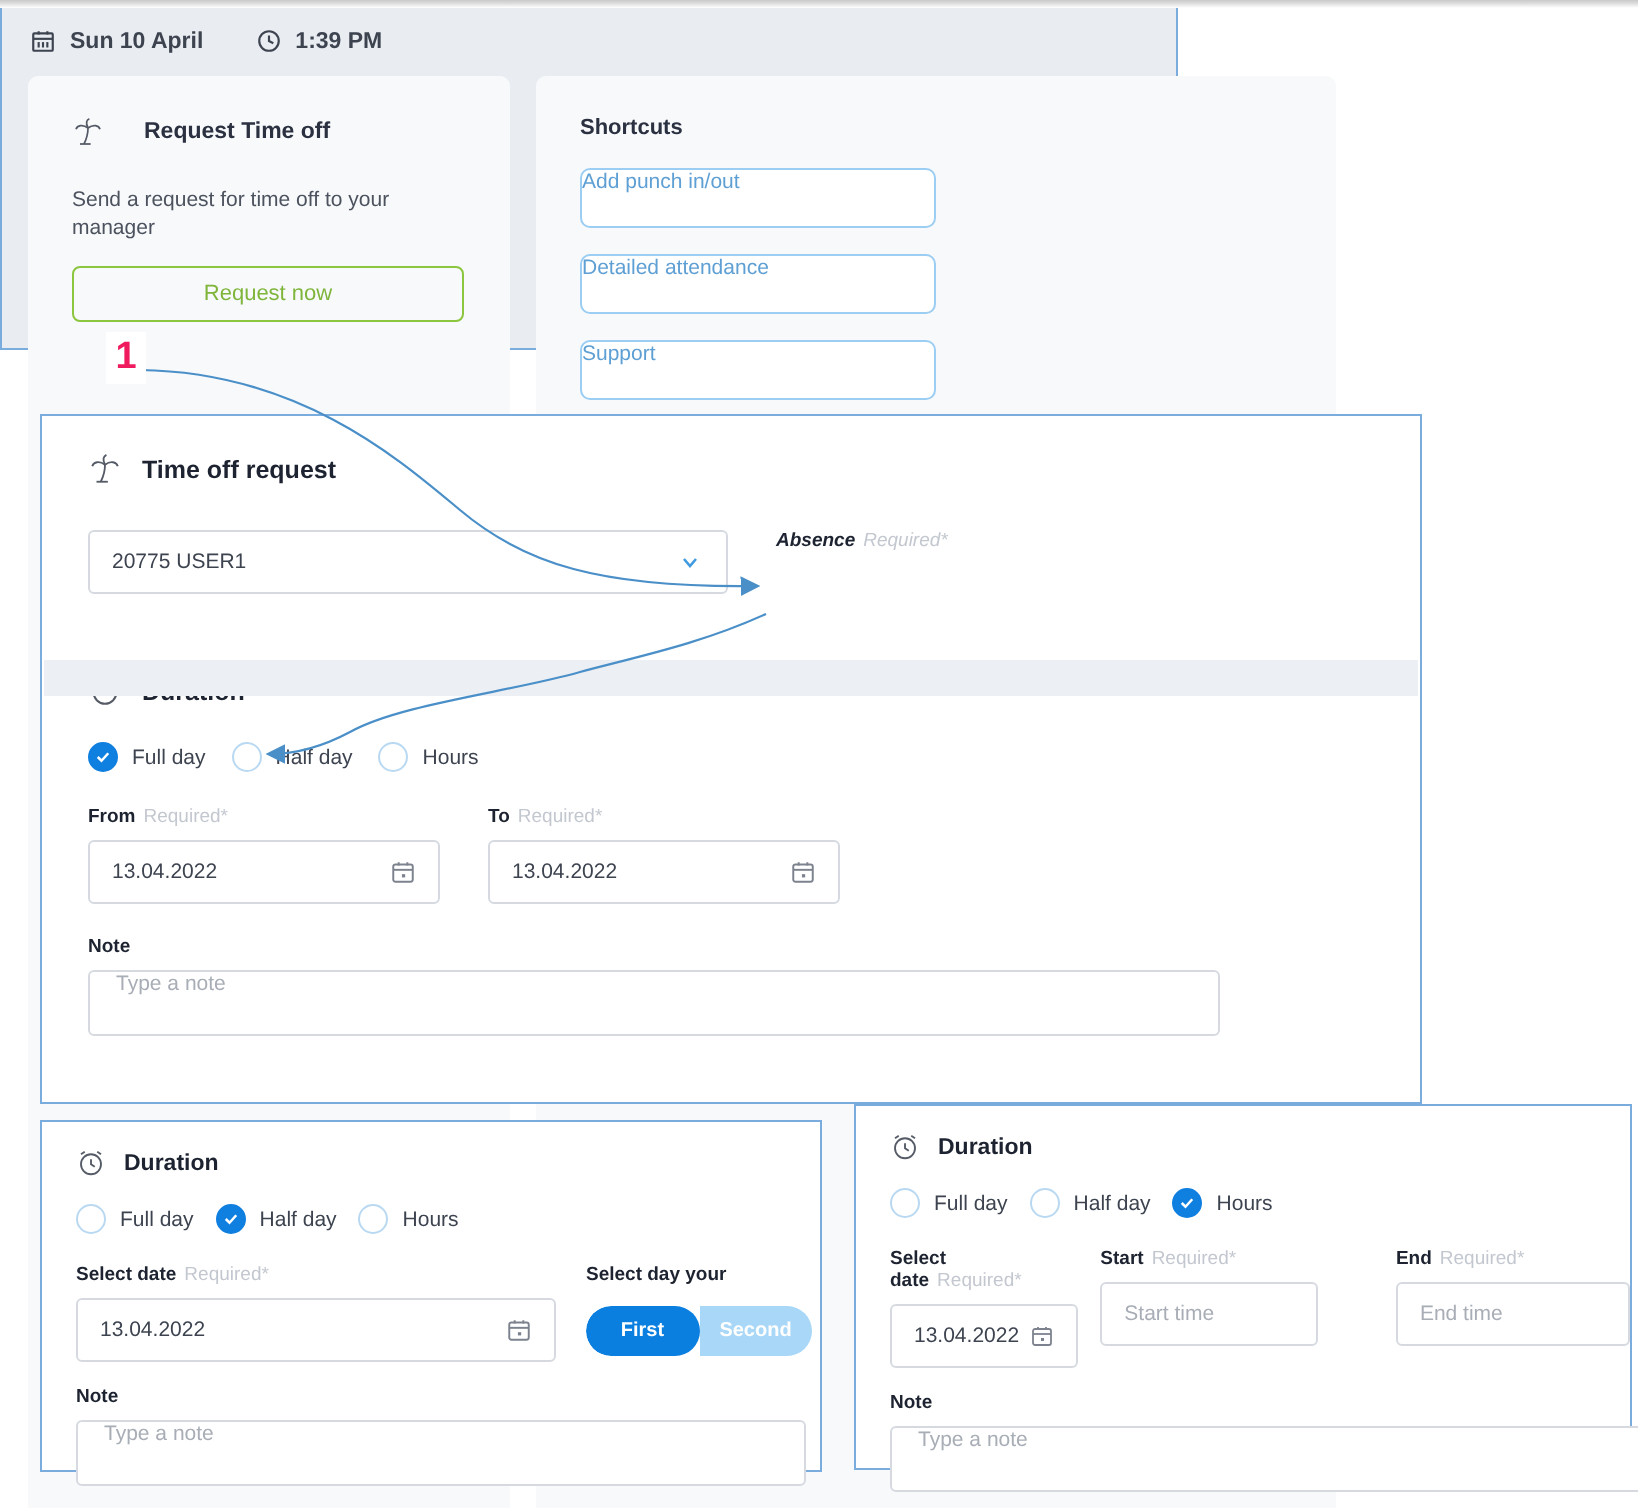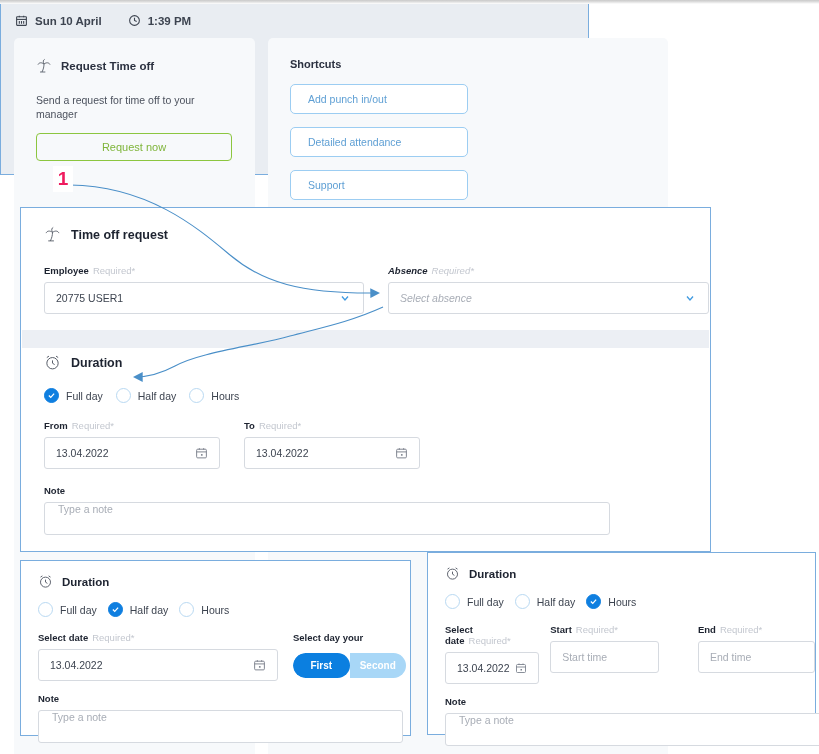--- a/index.html
+++ b/index.html
@@ -45,21 +45,21 @@
     display: flex; gap: 13px;
   }
   .card {
     background: #f7f9fb;
     border-radius: 5px 5px 0 0;
     position: relative;
   }
   #card-timeoff { width: 241px; }
   #card-shortcuts { width: 400px; }
   .card-title {
-    display: flex; align-items: center; gap: 9px;
+    display: flex; align-items: center; gap: 20px;
     padding: 20px 0 0 22px;
     font-size: 11.5px; font-weight: 700; color: #2b3140;
   }
   .card-sub {
     padding: 20px 22px 0 22px;
     font-size: 10.5px; color: #4c525e; line-height: 1.3;
   }
   .btn-request {
     position: absolute; left: 22px; top: 95px;
     width: 196px; height: 28px;
@@ -73,22 +73,21 @@
     font-size: 11px; font-weight: 700; color: #2b3140;
   }
   .sc-grid {
     position: absolute; left: 22px; top: 46px;
     display: flex; flex-wrap: wrap; gap: 13px 23px;
   }
   .sc-btn {
     width: 178px; height: 30px;
     border: 1px solid #9ccdf2; border-radius: 5px;
     background: #ffffff;
-    display: flex; align-items: center;
-    padding-left: 17px;
+    display: flex; align-items: flex-start;
     font-size: 10.5px; color: #5e9fd4;
     white-space: nowrap; overflow: hidden;
   }
 
   
   .marker {
     position: absolute; left: 53px; top: 166px;
     width: 20px; height: 26px;
     display: flex; align-items: center; justify-content: center;
     font-size: 19px; font-weight: 700; color: #ef1b5e;
@@ -273,44 +272,33 @@
           <path d="M12 9 C16 6, 20 7, 21 10"></path>
           <path d="M12 9 C10 5, 11 3, 13 2"></path>
           <path d="M6 21 h8"></path>
         </svg>
       </span>
       <span>Time off request</span>
     </div>
 
     <div class="fieldrow">
       <div class="field" style="width:320px;">
-        <div class="flabel">
-          <span>Employee</span><span class="req">Required*</span>
-        </div>
         <div class="inputbox">
           <span>20775 USER1</span>
           <span class="chev">
             <svg width="12" height="12" viewBox="0 0 24 24" fill="none" stroke="#3f9ae0" stroke-width="2.6">
                 <polyline points="6,9 12,16 18,9"></polyline>
               </svg>
           </span>
         </div>
       </div>
       <div style="width:24px;"></div>
       <div class="field" style="width:321px;font-style:italic;">
         <div class="flabel">
           <span>Absence</span><span class="req">Required*</span>
-        </div>
-        <div class="inputbox ph">
-          <span>Select absence</span>
-          <span class="chev">
-            <svg width="12" height="12" viewBox="0 0 24 24" fill="none" stroke="#3f9ae0" stroke-width="2.6">
-                <polyline points="6,9 12,16 18,9"></polyline>
-              </svg>
-          </span>
         </div>
       </div>
     </div>
 
     <div class="graybar"></div>
 
     <div class="sec-title" style="padding-top:40px;">
       <span class="ic">
         <svg width="17" height="17" viewBox="0 0 24 24" fill="none" stroke="#555b66" stroke-width="1.4">
           <circle cx="12" cy="13" r="8"></circle>

